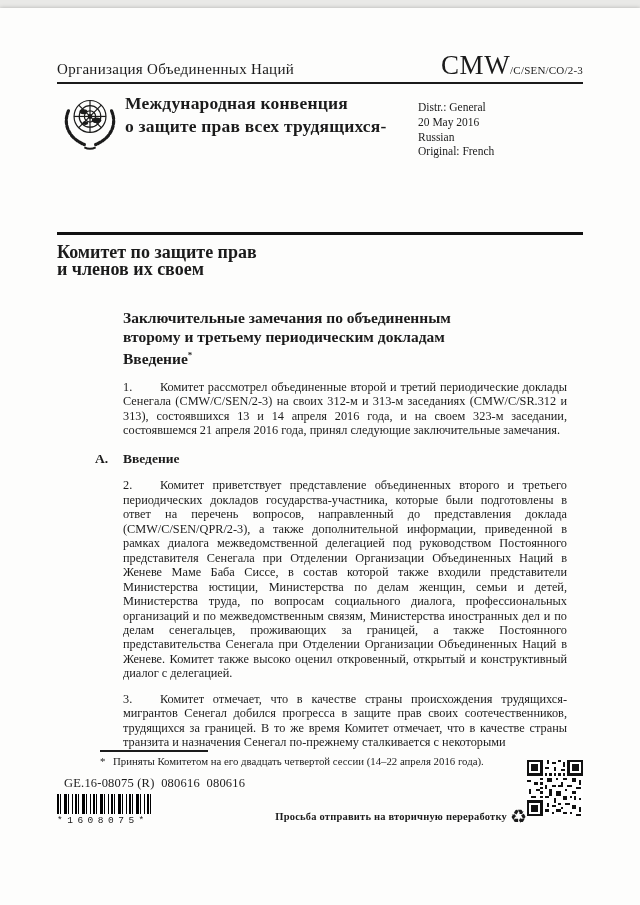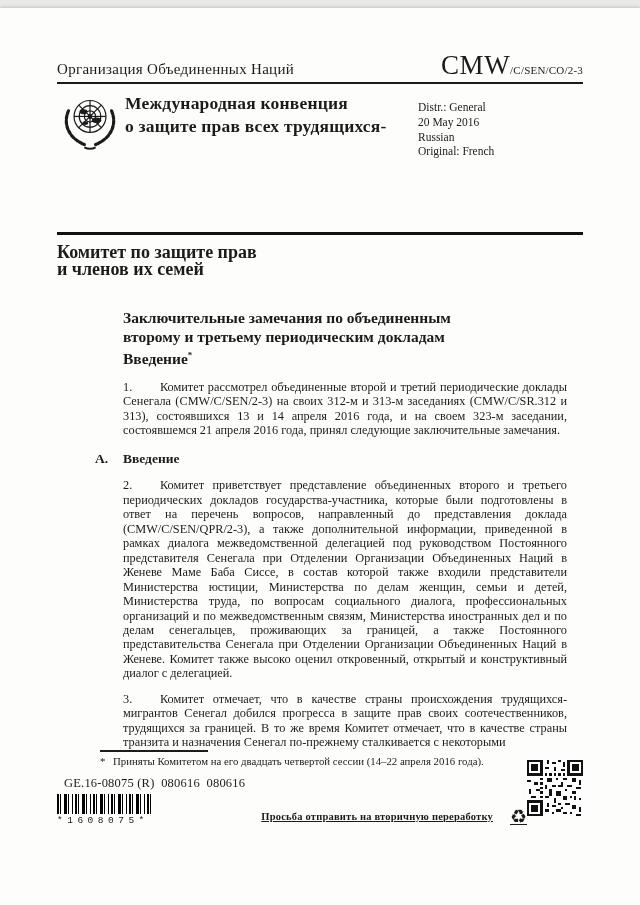--- a/index.html
+++ b/index.html
@@ -44,21 +44,21 @@
   .barcode{
     width:96px;height:20px;
     background:repeating-linear-gradient(90deg,
       #000 0 2px,#fff 2px 3px,
       #000 3px 4px,#fff 4px 7px,
       #000 7px 10px,#fff 10px 11px,
       #000 11px 12px,#fff 12px 15px,
       #000 15px 16px,#fff 16px 18px);
   }
   .barcode-text{font-family:"Liberation Mono", monospace;font-size:9.5px;letter-spacing:4.5px;margin-top:1px;white-space:nowrap;}
-  .recycle-line{position:absolute;top:799px;right:113px;display:flex;align-items:center;gap:17px;text-decoration:underline;}
+  .recycle-line{position:absolute;top:799px;right:113px;display:flex;align-items:center;gap:3px;}
   .recycle-text{font-size:10.5px;font-weight:bold;letter-spacing:.2px;}
   .recycle-icon{font-size:19px;line-height:19px;font-family:"DejaVu Sans", sans-serif;}
   .qr{position:absolute;left:527px;top:752px;width:56px;height:56px;}
 </style>
 </head>
 <body>
 
 <div class="page">
 
   <div class="row1">
@@ -101,21 +101,21 @@
     <div>Distr.: General</div>
     <div>20 May 2016</div>
     <div>Russian</div>
     <div>Original: French</div>
   </div>
 
   <div class="rule-thick"></div>
 
   <div class="committee">
     <div>Комитет по защите прав</div>
-    <div>и членов их семей</div>
+    <div>и членов их своем</div>
   </div>
 
   <main class="content">
     <h1 class="doc-heading">
       <span>Заключительные замечания по объединенным</span><br>
       <span>второму и третьему периодическим докладам</span><br>
       <span>Введение</span><sup>*</sup>
     </h1>
 
     <p class="para"><span class="pnum">1.</span><span>Комитет рассмотрел объединенные второй и третий периодические доклады Сенегала (CMW/C/SEN/2-3) на своих 312-м и 313-м заседаниях (CMW/C/SR.312 и 313), состоявшихся 13 и 14 апреля 2016 года, и на своем 323-м заседании, состоявшемся 21 апреля 2016 года, принял следующие заключительные замечания.</span></p>

